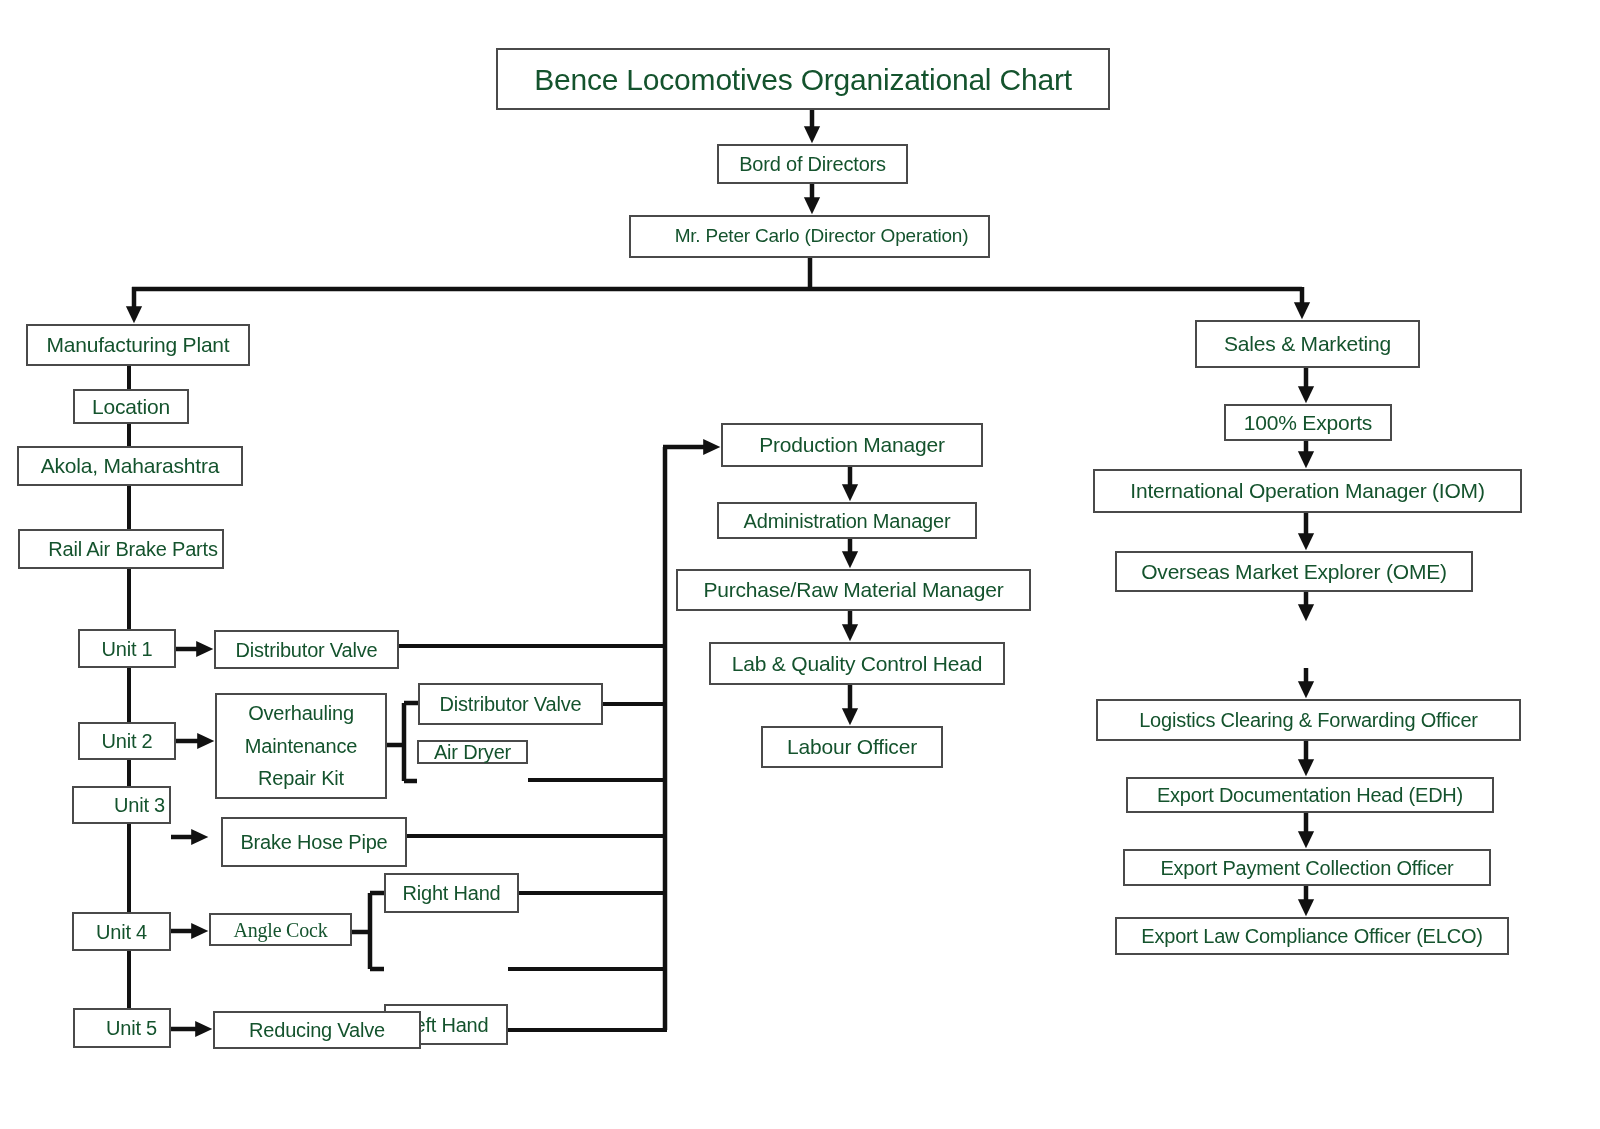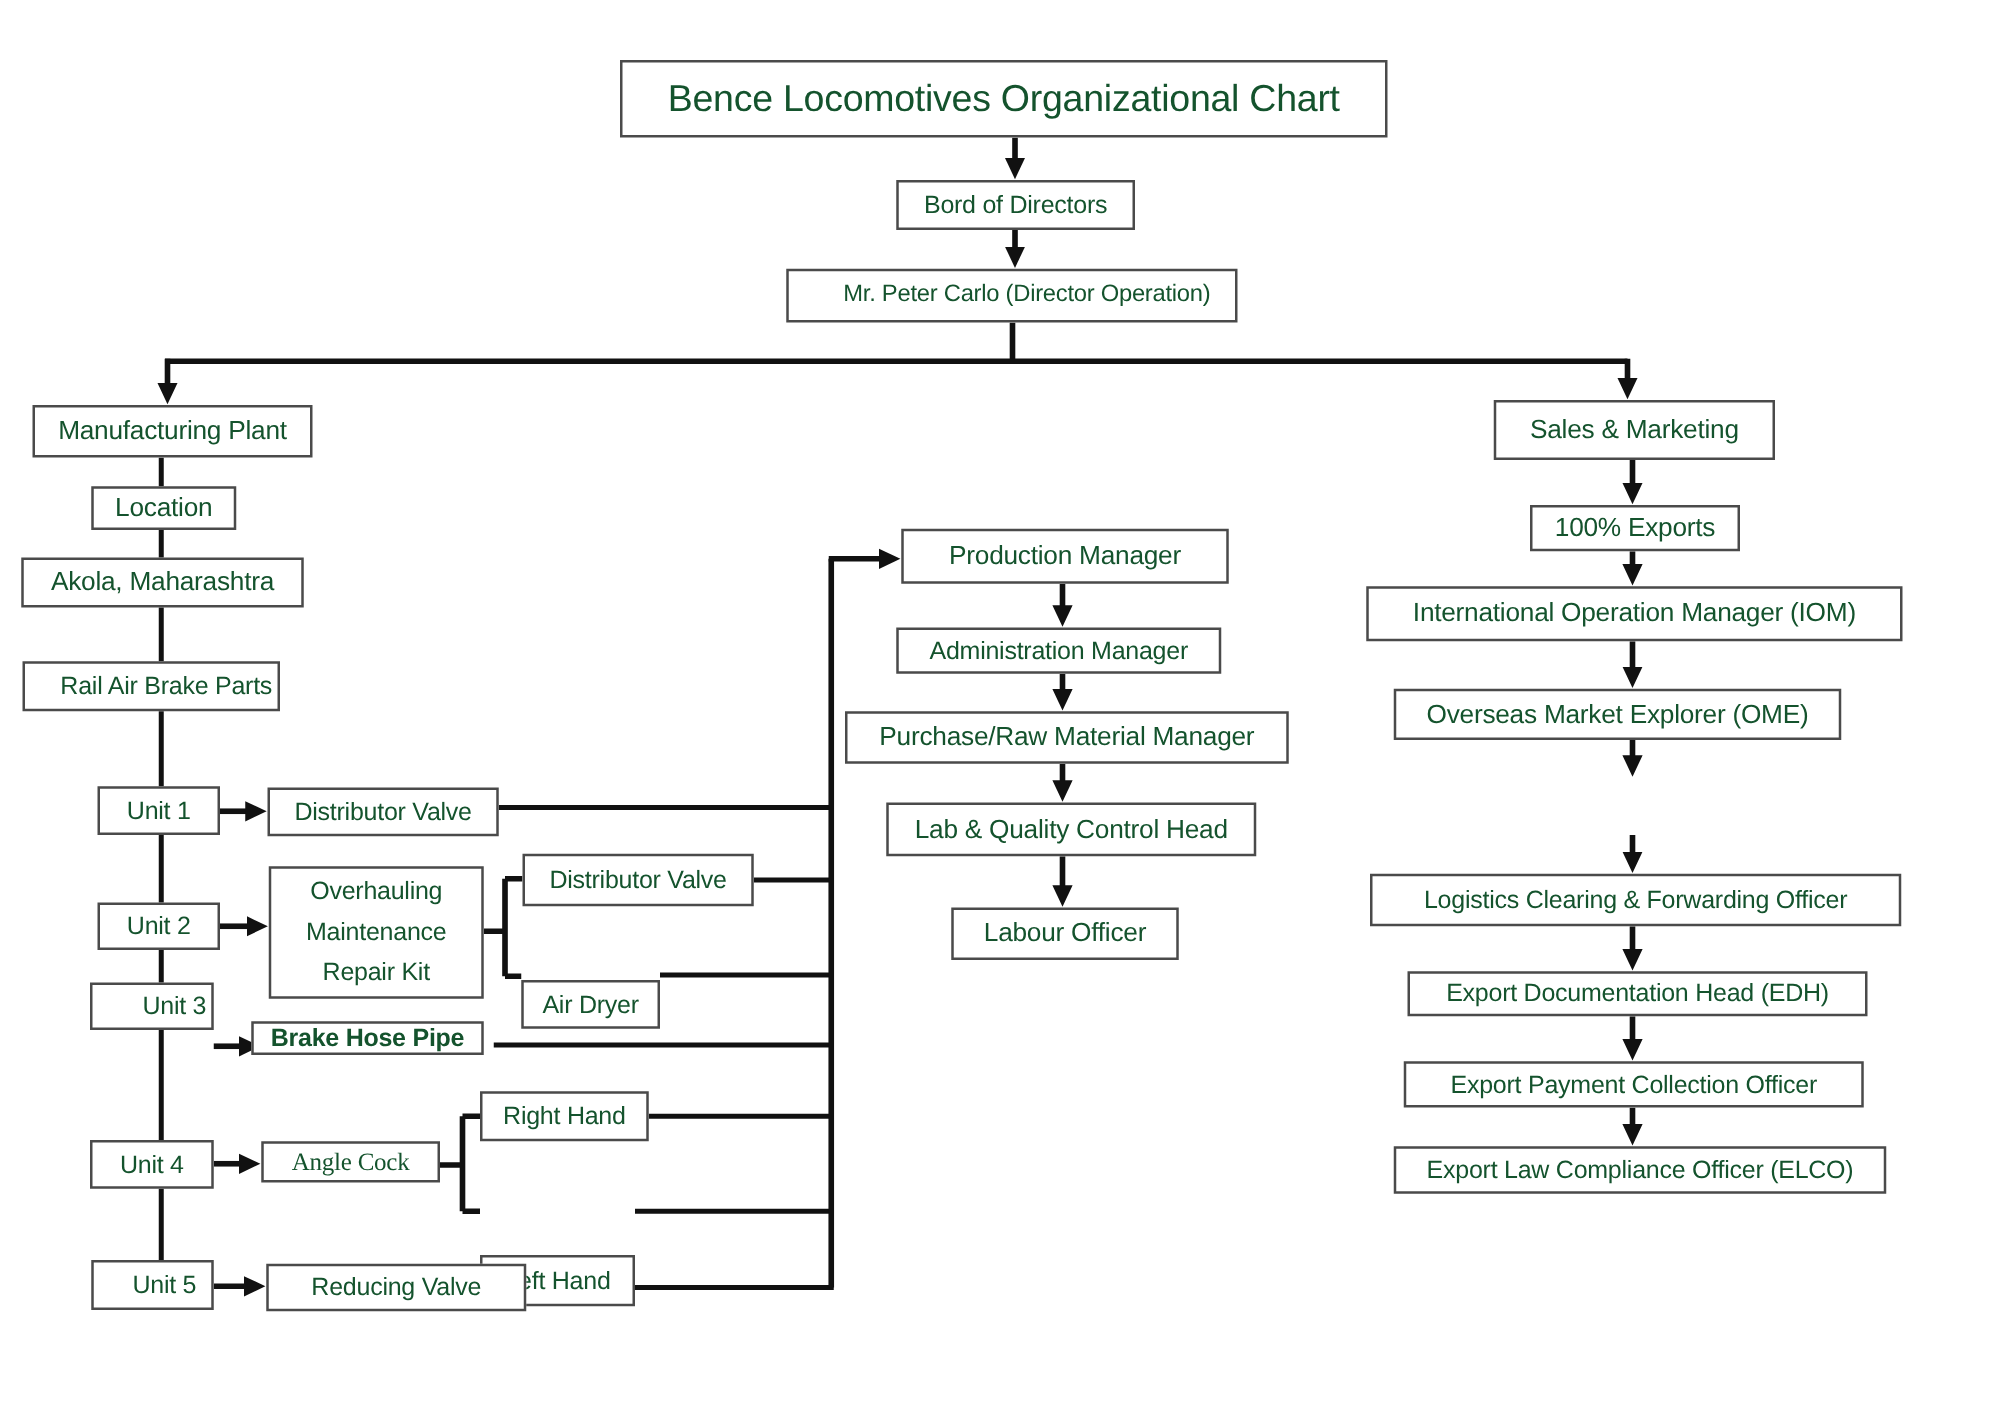--- a/index.html
+++ b/index.html
@@ -123,22 +123,22 @@
   <div class="node fs20" style="left:72px;top:912px;width:99px;height:39px;">Unit 4</div>
   <div class="node fs20" style="left:73px;top:1008px;width:98px;height:40px;padding-left:19px;">Unit 5</div>
 
   <div class="node fs20" style="left:214px;top:630px;width:185px;height:39px;">Distributor Valve</div>
   <div class="node fs20 multiline" style="left:215px;top:693px;width:172px;height:106px;">
     <div>Overhauling</div>
     <div>Maintenance</div>
     <div>Repair Kit</div>
   </div>
   <div class="node fs20" style="left:418px;top:683px;width:185px;height:42px;">Distributor Valve</div>
-  <div class="node fs20" style="left:417px;top:784px;width:111px;height:39px;">Air Dryer</div>
-  <div class="node fs20" style="left:201px;top:817px;width:186px;height:27px;font-weight:bold;">Brake Hose Pipe</div>
+  <div class="node fs20" style="left:417px;top:740px;width:111px;height:24px;">Air Dryer</div>
+  <div class="node fs20" style="left:221px;top:817px;width:186px;height:50px;">Brake Hose Pipe</div>
   <div class="node fs20" style="left:384px;top:873px;width:135px;height:40px;">Right Hand</div>
   <div class="node fs20" style="left:209px;top:913px;width:143px;height:33px;font-family:Liberation Serif, serif;">Angle Cock</div>
   <div class="node fs20" style="left:384px;top:1004px;width:124px;height:41px;">Left Hand</div>
   <div class="node fs20" style="left:213px;top:1011px;width:208px;height:38px;">Reducing Valve</div>
 
   <div class="node fs21" style="left:721px;top:423px;width:262px;height:44px;">Production Manager</div>
   <div class="node fs20" style="left:717px;top:502px;width:260px;height:37px;">Administration Manager</div>
   <div class="node fs21" style="left:676px;top:569px;width:355px;height:42px;">Purchase/Raw Material Manager</div>
   <div class="node fs21" style="left:709px;top:642px;width:296px;height:43px;">Lab &amp; Quality Control Head</div>
   <div class="node fs21" style="left:761px;top:726px;width:182px;height:42px;">Labour Officer</div>

